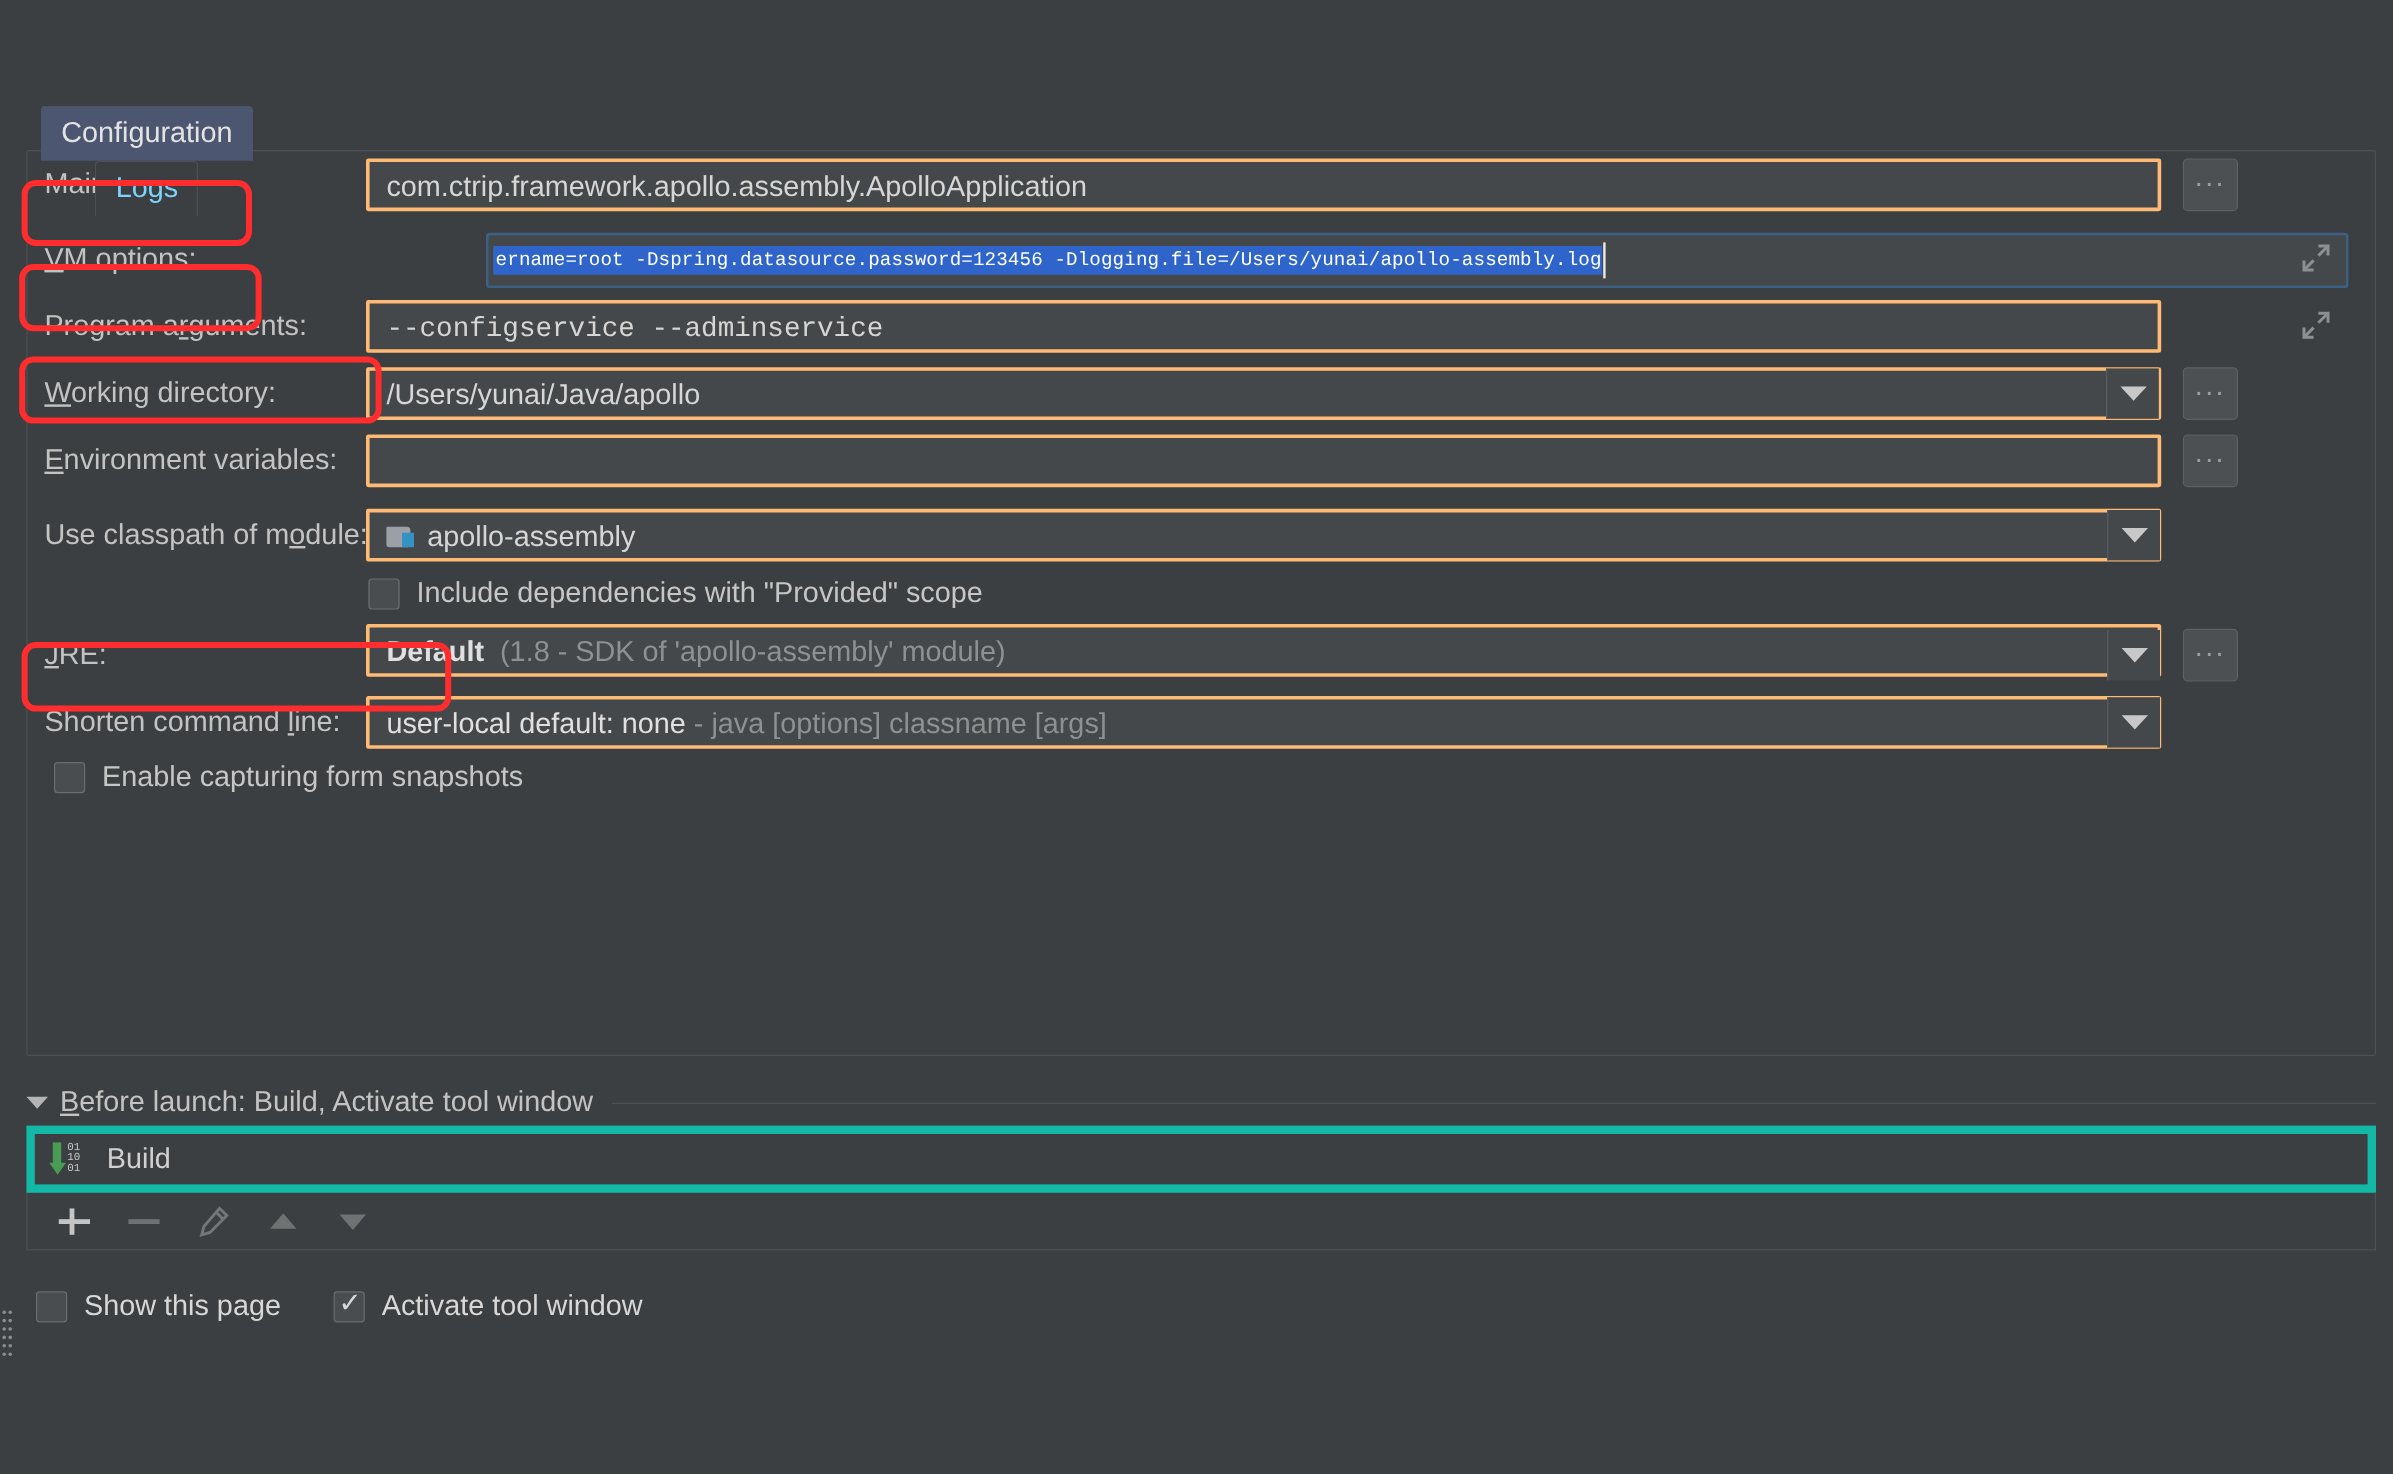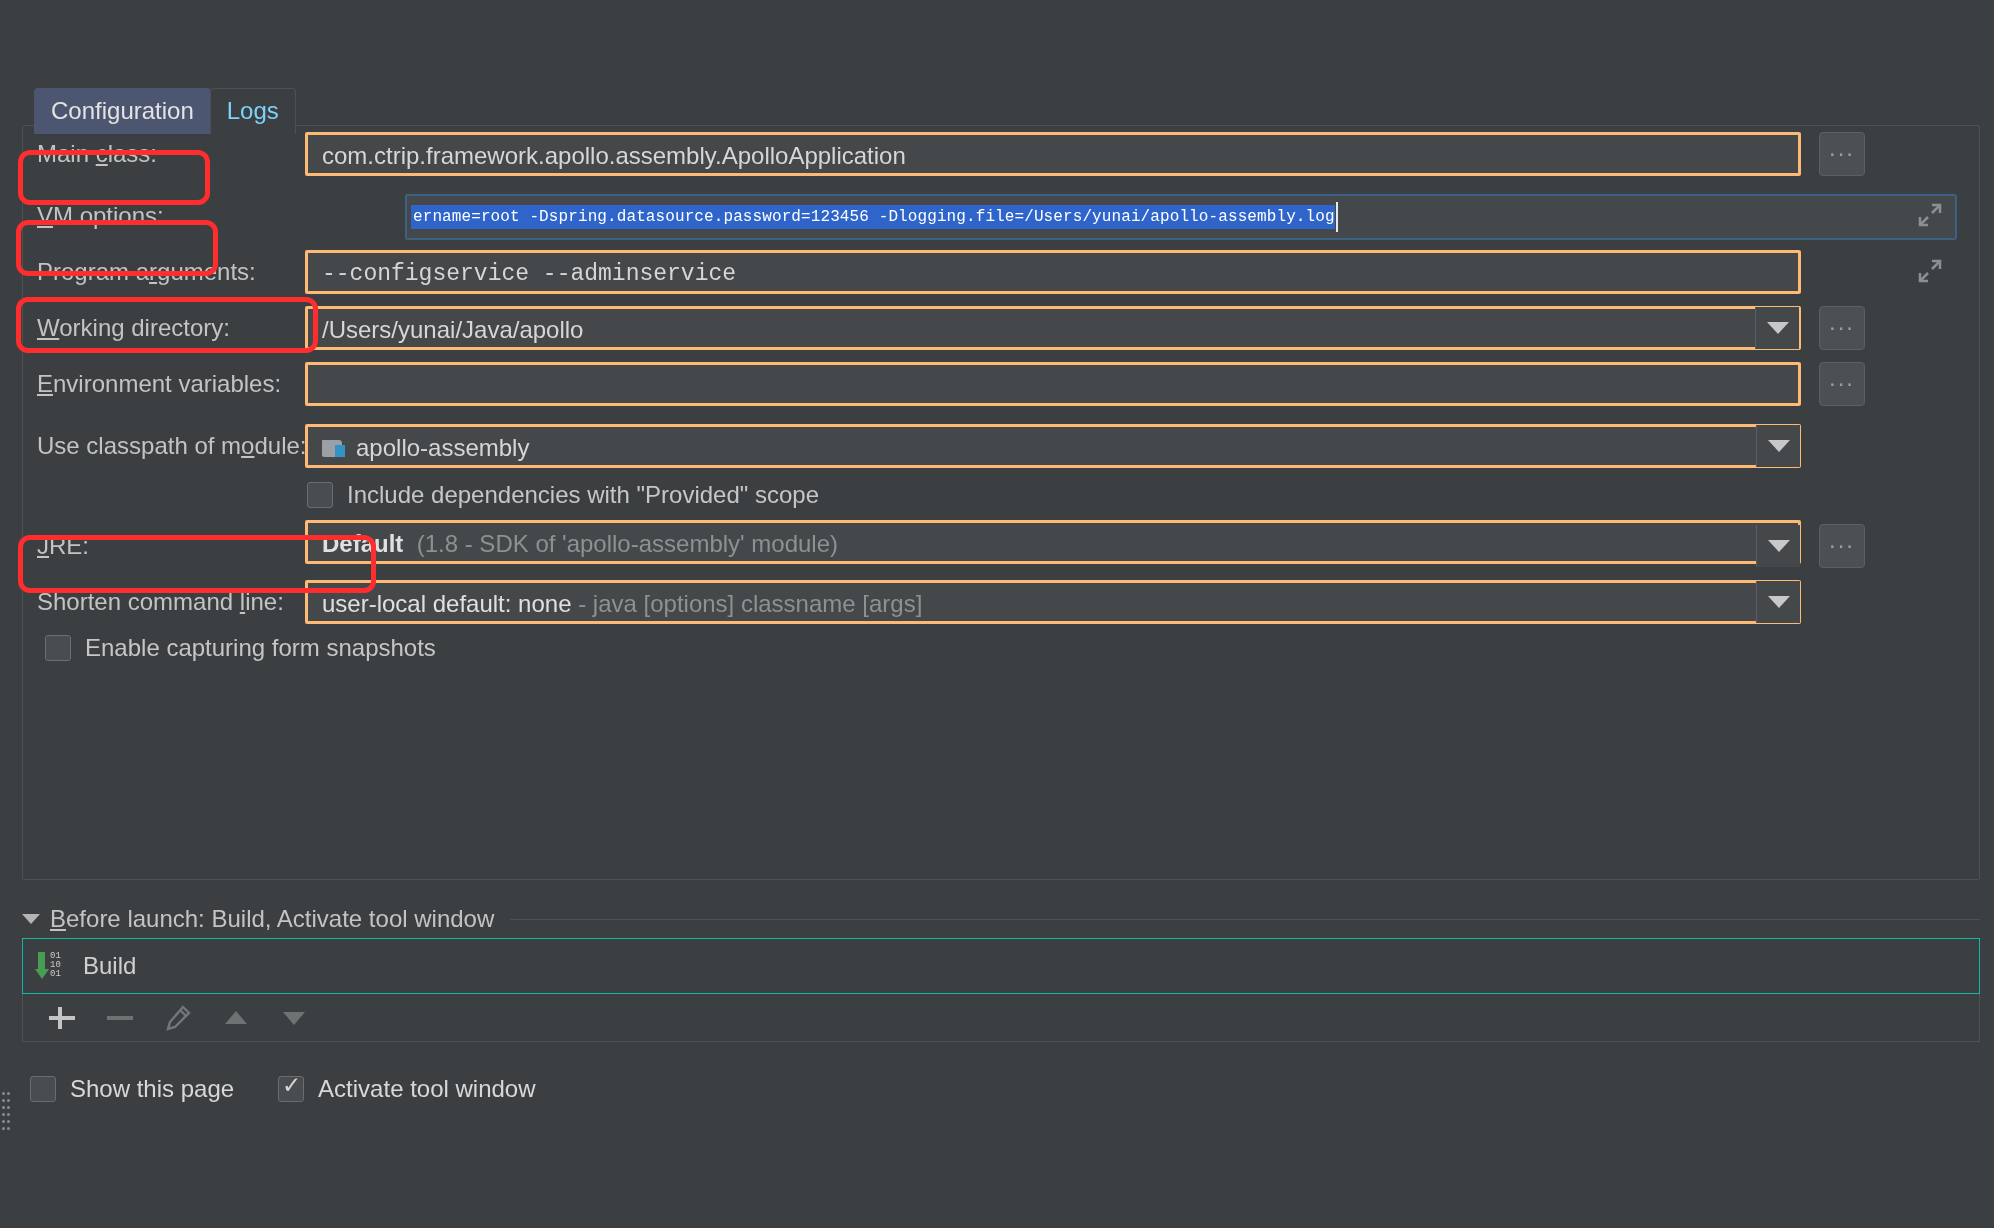--- a/index.html
+++ b/index.html
@@ -30,21 +30,21 @@
     width: 26px; height: 26px; border: 1px solid #6b6e70; border-radius: 3px;
     background: #4a4d4f; display: inline-block; position: relative; flex: 0 0 auto;
   }
   .chk.checked::after {
     content: "✓"; position: absolute; left: 3px; top: -5px;
     font-size: 23px; color: #d8d8d8; line-height: 26px;
   }
   .chk-label { font-size: 24px; color: #c3c3c3; margin-right: 20px; }
 
   
-  .tabs { position: absolute; left: 34px; top: 88px; display: flex; align-items: center; z-index: 4; }
+  .tabs { position: absolute; left: 34px; top: 88px; display: flex; align-items: center; z-index: 4; flex-direction: column; }
   .tab {
     font-size: 24px; padding: 8px 16px 9px 16px; border-radius: 4px 4px 0 0;
     color: #7dd3fc; border: 1px solid #4e5153; border-bottom: none;
     background: #3c3f41; margin-right: -1px;
   }
   .tab.active { background: #4c5670; border-color: #4c5670; color: #e3e3e3; }
 
   
   .panel {
     position: absolute; left: 22px; top: 125px; width: 1958px; height: 755px;
@@ -109,21 +109,21 @@
   .inline-chk .t { font-size: 24px; color: #c6c6c6; white-space: nowrap; }
 
   
   .bl-header { position: absolute; left: 22px; top: 905px; display: flex; align-items: center; width: 1958px; }
   .bl-tri { width: 0; height: 0; border-left: 9px solid transparent; border-right: 9px solid transparent; border-top: 10px solid #b4b4b4; margin-right: 10px; }
   .bl-title { font-size: 24px; color: #c3c3c3; white-space: nowrap; }
   .bl-line { flex: 1; height: 1px; background: #4e5153; margin-left: 16px; }
 
   .bl-list {
     position: absolute; left: 22px; top: 938px; width: 1958px; height: 56px;
-    border: 1px solid #14b8a6; background: #3c3f41;
+    border: 7px solid #14b8a6; background: #3c3f41;
   }
   .bl-item { display: flex; align-items: center; height: 100%; padding-left: 14px; gap: 12px; }
   .build-icon { position: relative; width: 34px; height: 30px; flex: 0 0 auto; }
   .build-icon .ar { position: absolute; left: 1px; top: 1px; width: 7px; height: 18px; background: #499c54; }
   .build-icon .arh { position: absolute; left: -2px; top: 18px; width: 0; height: 0; border-left: 7px solid transparent; border-right: 7px solid transparent; border-top: 10px solid #499c54; }
   .build-icon .bits { position: absolute; left: 13px; top: 1px; font-family: "Liberation Mono", monospace; font-size: 9px; line-height: 9px; color: #c9c9c9; }
   .bl-item .nm { font-size: 24px; color: #d0d0d0; }
 
   .bl-toolbar {
     position: absolute; left: 22px; top: 994px; width: 1958px; height: 48px;

